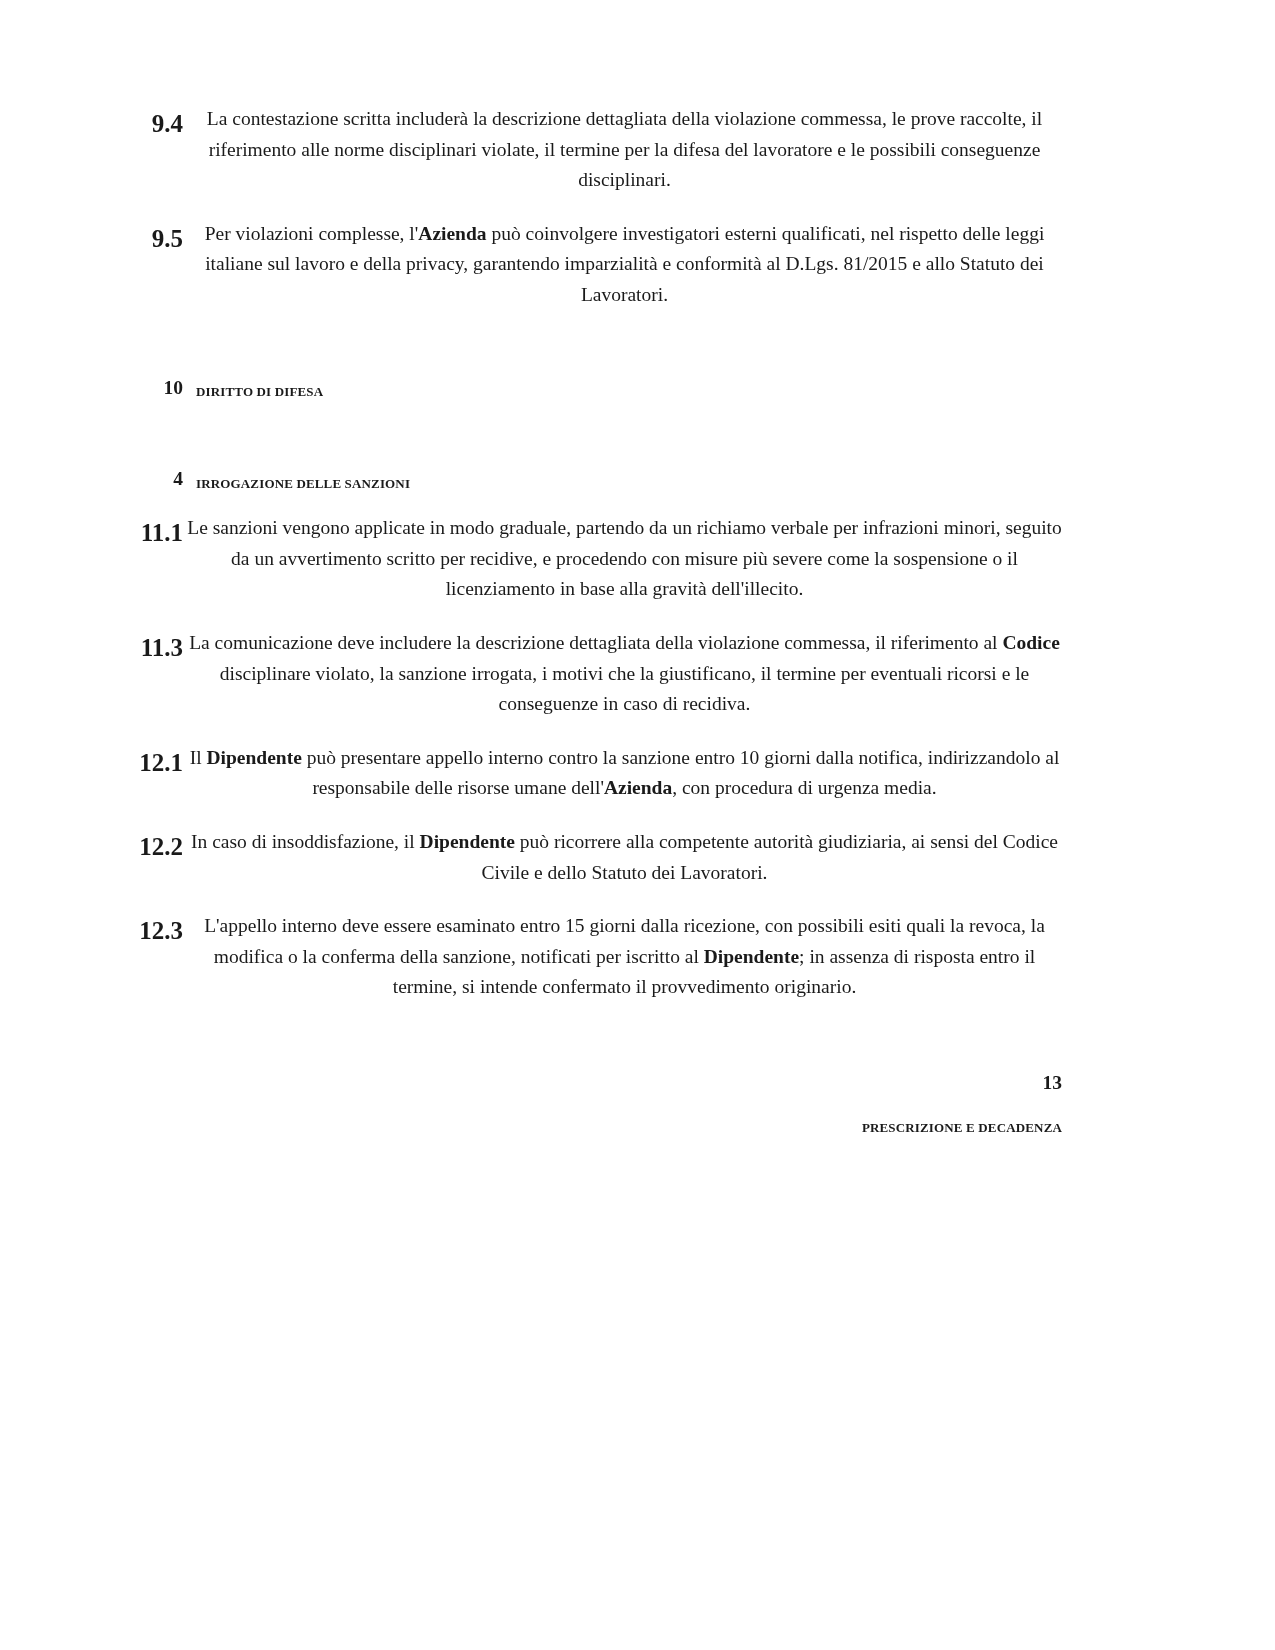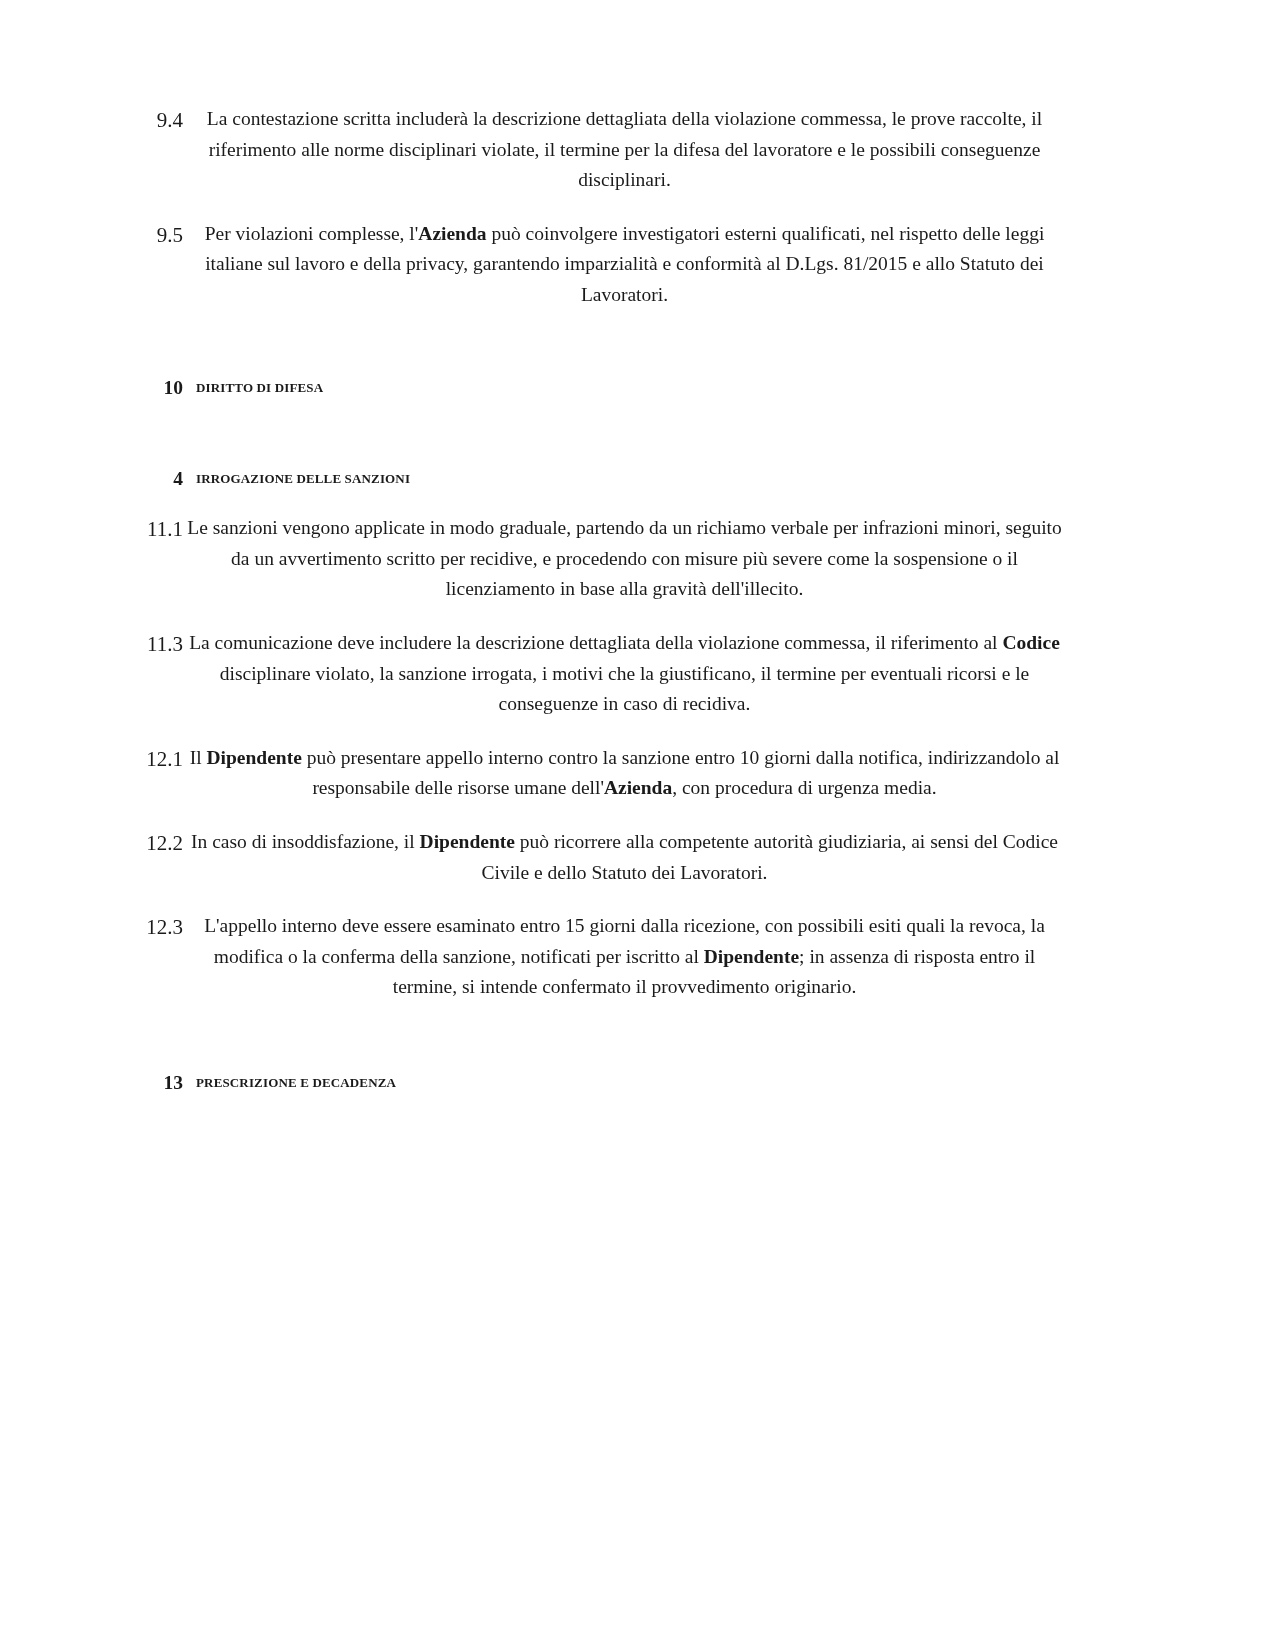--- a/index.html
+++ b/index.html
@@ -28,61 +28,62 @@
   
   .clause {
     display: flex;
     align-items: flex-start;
     margin: 0 0 23px 0;
   }
   .clause-num {
     flex: 0 0 50px;
     width: 50px;
     text-align: right;
-    font-size: 21px;
+    font-size: 25px;
     line-height: 1.57;
     white-space: nowrap;
     padding-right: 0;
+    font-weight: bold;
   }
   .clause-text {
     flex: 1 1 auto;
     margin-left: 4px;
     font-size: 19.5px;
     line-height: 1.57;
     text-align: center;
     hyphens: none;
   }
   .clause-text b,
   .clause-text strong {
     font-weight: 700;
   }
 
   
   .section-head {
     display: flex;
-    align-items: center;
+    align-items: flex-end;
     margin: 0 0 20px 0;
   }
   .section-head .clause-num {
     font-weight: 700;
     font-size: 19.5px;
     line-height: 1.5;
   }
   .section-head .section-title {
     flex: 1 1 auto;
     margin-left: 13px;
     font-weight: 700;
     font-size: 13px;
     line-height: 1.5;
     letter-spacing: 0.15px;
   }
 
   
   .gap-before-section { margin-top: 62px; }
-  .last-section { margin-top: 65px; margin-bottom: 0; }
+  .last-section { margin-top: 65px; margin-bottom: 0; flex-direction: column; }
 </style>
 </head>
 <body>
 
 <div class="page">
   <div class="doc-body" id="doc-body">
       <div class="clause">
         <div class="clause-num">9.4</div>
         <div class="clause-text"><span>La contestazione scritta includerà la descrizione dettagliata della violazione commessa, le prove raccolte, il riferimento alle norme disciplinari violate, il termine per la difesa del lavoratore e le possibili conseguenze disciplinari.</span></div>
       </div>

